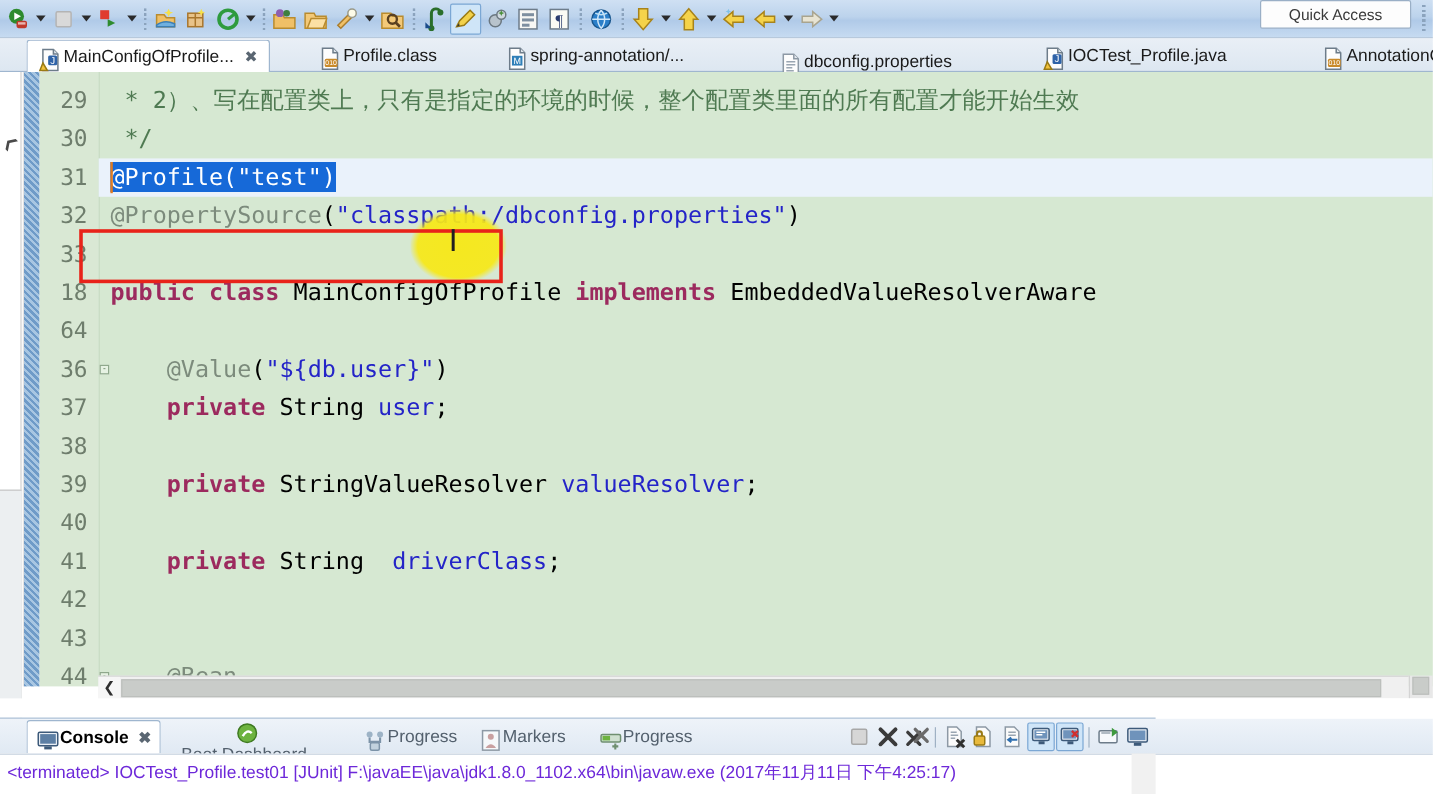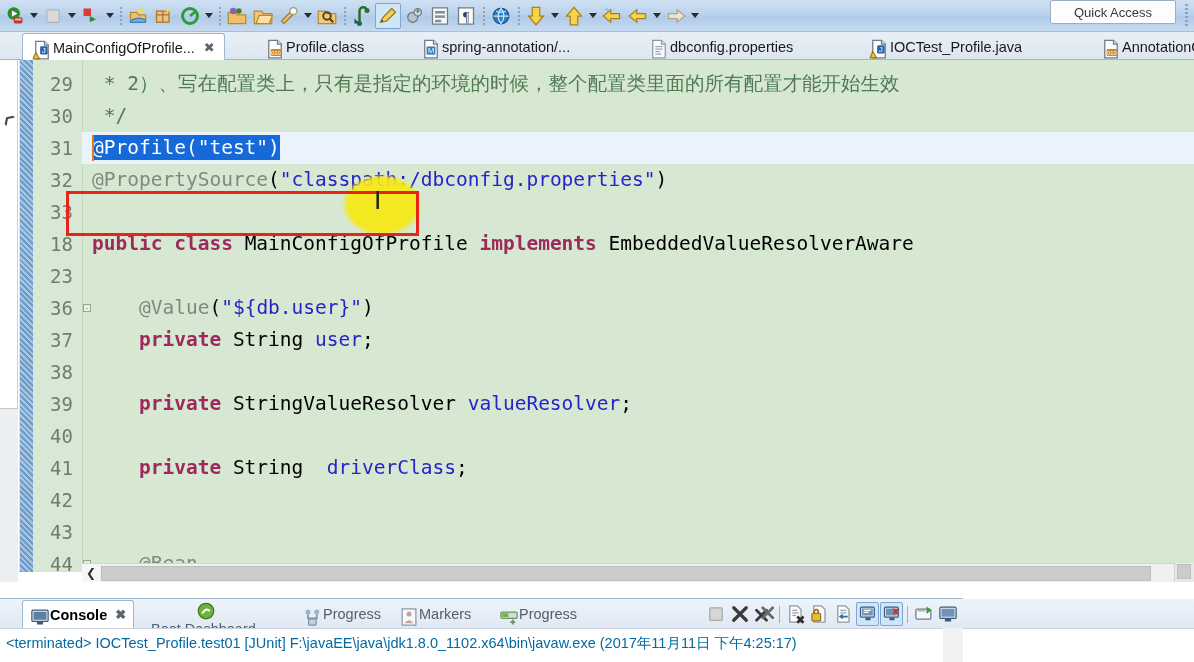--- a/index.html
+++ b/index.html
@@ -205,21 +205,21 @@
     width: 23px; height: 24px; display: flex; align-items: center; justify-content: center;
   }
   .cbtn.on { background: #cfe5f8; border: 1px solid #7ba7d4; border-radius: 2px; }
   .csep { width: 7px; height: 20px; display:flex; align-items:center; justify-content:center; }
   .csep i { display:block; width:1px; height:17px; background:#9fb1c4; }
   #console-body {
     position: absolute; left: 0; top: 29px; width: 1194px; height: 35px;
     background: #ffffff; border-top: 1px solid #c8d3df;
     padding: 5px 0 0 6px;
     font-family: "Liberation Sans", sans-serif;
-    font-size: 14.5px; color: #0369a1; white-space: nowrap;
+    font-size: 14.5px; color: #6d28d9; white-space: nowrap;
   }
   #console-scroll-right {
     position:absolute; right:0; top:29px; width:20px; height:35px; background:#f1f1f1;
   }
 </style>
 </head>
 <body>
 
 <div id="toolbar">
   <div id="toolbar-items" style="display:flex;align-items:center;">
@@ -476,21 +476,21 @@
       <span class="tabico">
         <svg class="ico" viewBox="0 0 16 16" width="15" height="16" xmlns="http://www.w3.org/2000/svg">
           <path d="M3 1 h7 l3 3 v11 H3 Z" fill="#fdfdfd" stroke="#6d7c8a"></path>
           <path d="M10 1 v3 h3" fill="#dfe6ec" stroke="#6d7c8a"></path>
           <rect x="4.5" y="6" width="7" height="6.5" fill="#2f7fb8"></rect>
           <text x="8" y="11.4" font-size="6" font-family="sans-serif" text-anchor="middle" fill="#fff">M</text>
         </svg>
       </span>
       <span>spring-annotation/...</span>
     </div>
-    <div class="tab" style="left: 640px;">
+    <div class="tab" style="left: 640px; align-items: flex-end;">
       <span class="tabico">
         <svg class="ico" viewBox="0 0 16 16" width="15" height="16" xmlns="http://www.w3.org/2000/svg">
           <path d="M3 1 h7 l3 3 v11 H3 Z" fill="#fdfdfd" stroke="#8d99a5"></path>
           <path d="M10 1 v3 h3" fill="#e4eaf0" stroke="#8d99a5"></path>
           <path d="M5 6 h6 M5 8 h6 M5 10 h4 M5 12 h5" stroke="#9aa6b2" fill="none"></path>
         </svg>
       </span>
       <span>dbconfig.properties</span>
     </div>
     <div class="tab" style="left: 860px;">
@@ -524,21 +524,21 @@
     <div class="botblock"></div>
   </div>
   <div id="overview-ruler"></div>
   <div id="gutter">
       <div class="ln" style="top: 8px;">29</div>
       <div class="ln" style="top: 40px;">30</div>
       <div class="ln" style="top: 72px;">31</div>
       <div class="ln" style="top: 104px;">32</div>
       <div class="ln" style="top: 136px;">33</div>
       <div class="ln" style="top: 168px;">18</div>
-      <div class="ln" style="top: 200px;">23</div>
+      <div class="ln" style="top: 200px;">64</div>
       <div class="ln" style="top: 232px;">36</div>
       <div class="ln" style="top: 264px;">37</div>
       <div class="ln" style="top: 296px;">38</div>
       <div class="ln" style="top: 328px;">39</div>
       <div class="ln" style="top: 360px;">40</div>
       <div class="ln" style="top: 392px;">41</div>
       <div class="ln" style="top: 424px;">42</div>
       <div class="ln" style="top: 456px;">43</div>
       <div class="ln" style="top: 488px;">44</div>
     </div>

